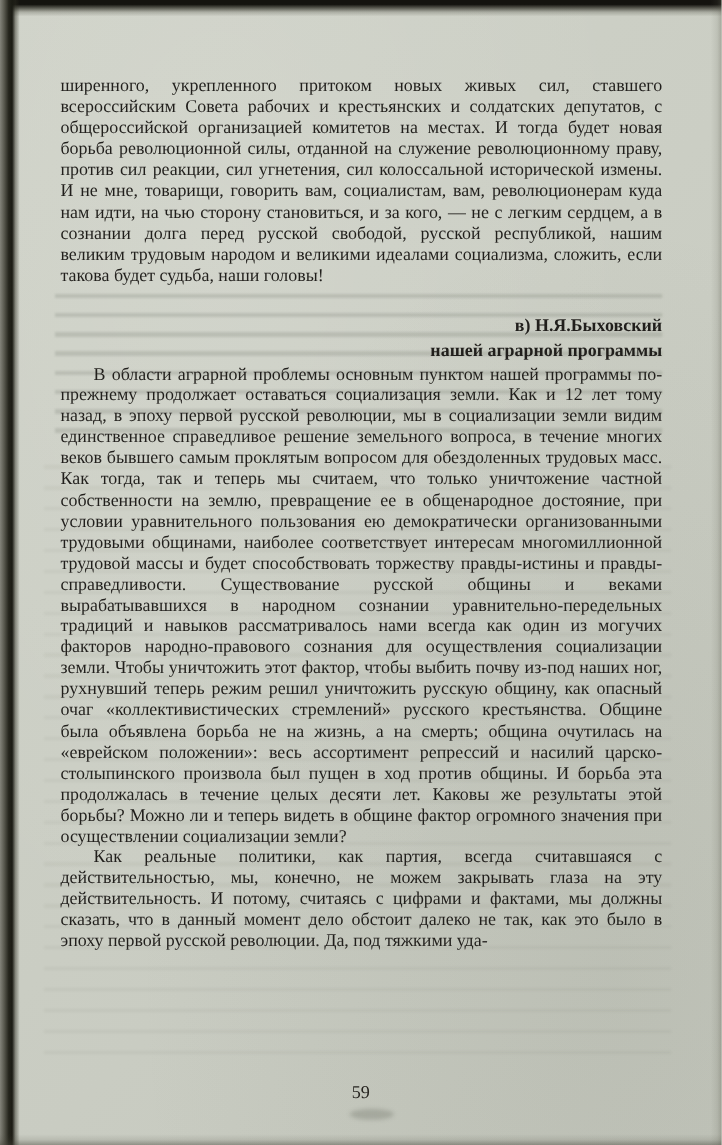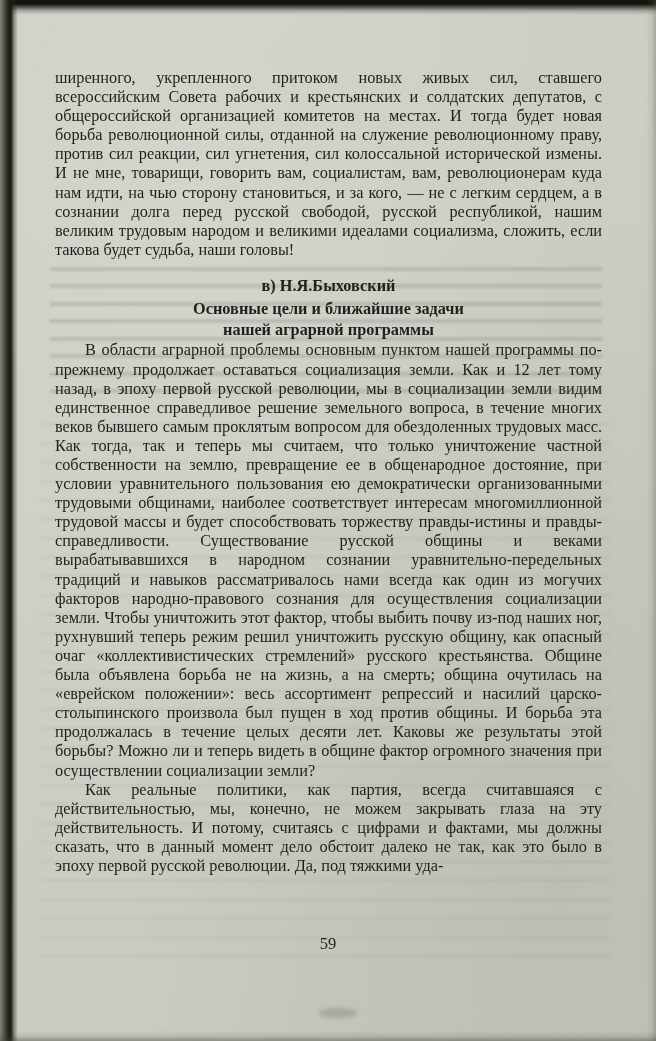--- a/index.html
+++ b/index.html
@@ -60,30 +60,30 @@
     text-align:justify;
   }
   .text-block p{margin:0;}
   .citation{
     font-style:italic;
     text-align:right;
     margin-top:9px;
     padding-right:2px;
   }
   .heading{
-    text-align:center;
+    text-align:right;
     font-weight:bold;
-    margin-top:17px;
+    margin-top:27px;
     line-height:20.5px;
   }
   .heading .author{margin-bottom:3px;}
   .body-para{text-indent:30px;}
   .first-body{margin-top:21px;}
   .page-number{
-    position:absolute;left:0;right:0;top:934px;
+    position:absolute;left:0;right:0;top:983px;
     text-align:center;
     font-size:16.5px;
     color:#262420;
   }
   .smudge{
     position:absolute;left:318px;top:1008px;width:40px;height:10px;
     background:rgba(80,84,70,0.25);
     border-radius:50%;
     filter:blur(2px);
   }
@@ -94,21 +94,20 @@
 <div class="page">
   <div class="bleed"></div>
   <div class="bleed-faint"></div>
 
   <div class="text-block">
     <p class="cont">ширенного, укрепленного притоком новых живых сил, ставшего всероссийским Совета рабочих и крестьянских и солдатских депутатов, с общероссийской организацией комитетов на местах. И тогда будет новая борьба революционной силы, отданной на служение революционному праву, против сил реакции, сил угнетения, сил колоссальной исторической измены. И не мне, товарищи, говорить вам, социалистам, вам, революционерам куда нам идти, на чью сторону становиться, и за кого, — не с легким сердцем, а в сознании долга перед русской свободой, русской республикой, нашим великим трудовым народом и великими идеалами социализма, сложить, если такова будет судьба, наши головы!</p>
 
 
     <div class="heading">
       <div class="author">в) Н.Я.Быховский</div>
-      <div>Основные цели и ближайшие задачи</div>
       <div>нашей аграрной программы</div>
     </div>
 
     <p class="body-para first-body">В области аграрной проблемы основным пунктом нашей программы по-прежнему продолжает оставаться социализация земли. Как и 12 лет тому назад, в эпоху первой русской революции, мы в социализации земли видим единственное справедливое решение земельного вопроса, в течение многих веков бывшего самым проклятым вопросом для обездоленных трудовых масс. Как тогда, так и теперь мы считаем, что только уничтожение частной собственности на землю, превращение ее в общенародное достояние, при условии уравнительного пользования ею демократически организованными трудовыми общинами, наиболее соответствует интересам многомиллионной трудовой массы и будет способствовать торжеству правды-истины и правды-справедливости. Существование русской общины и веками вырабатывавшихся в народном сознании уравнительно-передельных традиций и навыков рассматривалось нами всегда как один из могучих факторов народно-правового сознания для осуществления социализации земли. Чтобы уничтожить этот фактор, чтобы выбить почву из-под наших ног, рухнувший теперь режим решил уничтожить русскую общину, как опасный очаг «коллективистических стремлений» русского крестьянства. Общине была объявлена борьба не на жизнь, а на смерть; община очутилась на «еврейском положении»: весь ассортимент репрессий и насилий царско-столыпинского произвола был пущен в ход против общины. И борьба эта продолжалась в течение целых десяти лет. Каковы же результаты этой борьбы? Можно ли и теперь видеть в общине фактор огромного значения при осуществлении социализации земли?</p>
 
     <p class="body-para">Как реальные политики, как партия, всегда считавшаяся с действительностью, мы, конечно, не можем закрывать глаза на эту действительность. И потому, считаясь с цифрами и фактами, мы должны сказать, что в данный момент дело обстоит далеко не так, как это было в эпоху первой русской революции. Да, под тяжкими уда-</p>
   </div>
 
   <div class="page-number">59</div>
 

